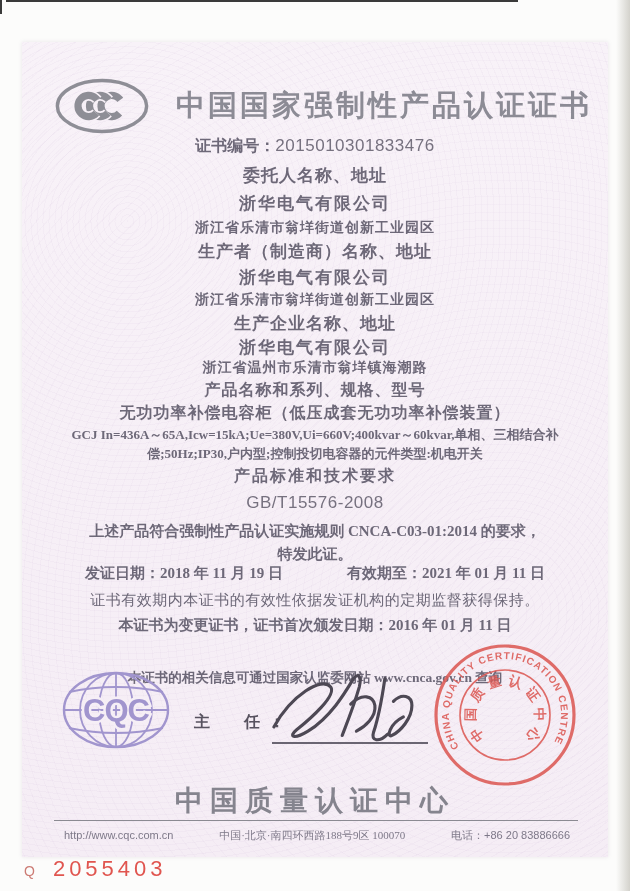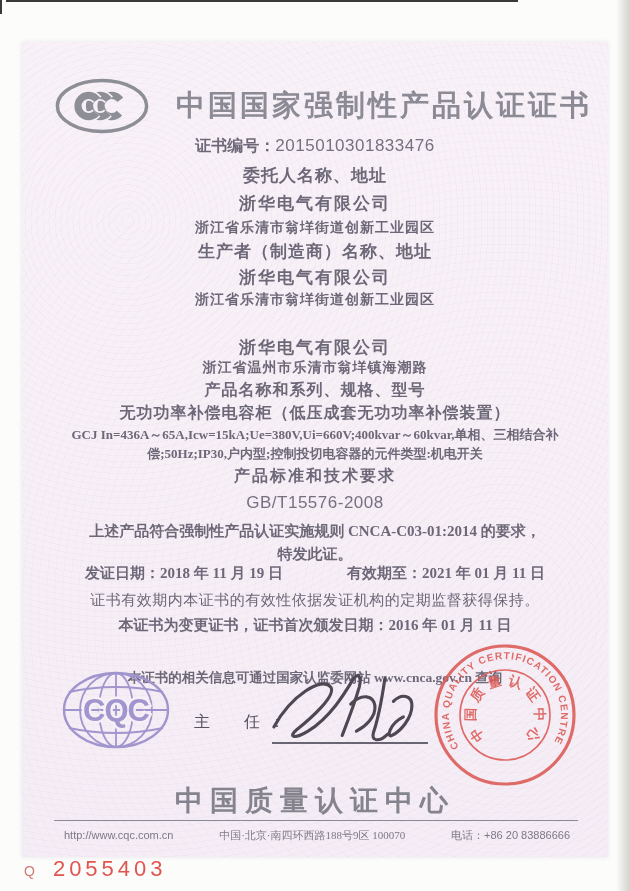--- a/index.html
+++ b/index.html
@@ -47,21 +47,21 @@
   .l-spec .inner{display:inline-block;width:540px;}
   .l-std-label{top:424px;font-size:16px;font-weight:700;letter-spacing:2px;}
   .l-std{top:451px;font-size:17px;letter-spacing:.5px;}
   .l-conf{top:478px;font-size:15px;font-weight:700;line-height:1.55;}
   .l-dates{top:522px;font-size:15px;font-weight:700;display:flex;justify-content:center;gap:64px;}
   .l-validity{top:549px;font-size:15px;font-weight:400;letter-spacing:.5px;}
   .l-change{top:574px;font-size:15px;font-weight:700;}
   .l-query{top:599px;font-size:13.5px;font-weight:700;margin-top:28px;}
 
   .cqc-logo{position:absolute;left:38px;top:628px;width:112px;height:80px;}
-  .director-label{position:absolute;left:172px;top:670px;font-size:16px;color:#57525f;letter-spacing:9px;font-family:"Liberation Sans",sans-serif;}
+  .director-label{position:absolute;left:172px;top:670px;font-size:16px;color:#57525f;letter-spacing:9px;font-family:"Liberation Sans",sans-serif;font-weight:bold;}
   .signature{position:absolute;left:244px;top:628px;width:168px;height:74px;}
   .sig-underline{position:absolute;left:250px;top:700px;width:156px;height:1.5px;background:#6a6572;}
   .stamp{position:absolute;left:410px;top:600px;width:146px;height:146px;opacity:.88;}
 
   .l-org{top:740px;font-size:28px;font-weight:600;color:#85848e;letter-spacing:7px;font-family:"Liberation Sans",sans-serif;}
   .footer-rule{position:absolute;left:32px;top:778px;width:524px;height:1px;background:#8b8a92;}
   .footer-row{position:absolute;left:0;top:786px;width:100%;box-sizing:border-box;
     padding:0 38px 0 42px;display:flex;justify-content:space-between;align-items:baseline;
     font-size:11px;color:#7d7888;}
   .footer-row .addr{font-family:"Liberation Serif",serif;}
@@ -98,20 +98,21 @@
   </div>
 
   <div class="line l-a-label sec-label kai">委托人名称、地址</div>
   <div class="line l-a-name sec-name kai">浙华电气有限公司</div>
   <div class="line l-a-addr sec-addr kai">浙江省乐清市翁垟街道创新工业园区</div>
 
   <div class="line l-m-label sec-label kai">生产者（制造商）名称、地址</div>
   <div class="line l-m-name sec-name kai">浙华电气有限公司</div>
   <div class="line l-m-addr sec-addr kai">浙江省乐清市翁垟街道创新工业园区</div>
 
+  <div class="line l-f-label sec-label kai">生产企业名称、地址</div>
   <div class="line l-f-name sec-name kai">浙华电气有限公司</div>
   <div class="line l-f-addr sec-addr kai">浙江省温州市乐清市翁垟镇海潮路</div>
 
   <div class="line l-p-label kai">产品名称和系列、规格、型号</div>
   <div class="line l-p-name kai">无功功率补偿电容柜（低压成套无功功率补偿装置）</div>
   <div class="line l-spec kai">
     <span class="inner">GCJ In=436A～65A,Icw=15kA;Ue=380V,Ui=660V;400kvar～60kvar,单相、三相结合补偿;50Hz;IP30,户内型;控制投切电容器的元件类型:机电开关</span>
   </div>
 
   <div class="line l-std-label kai">产品标准和技术要求</div>

